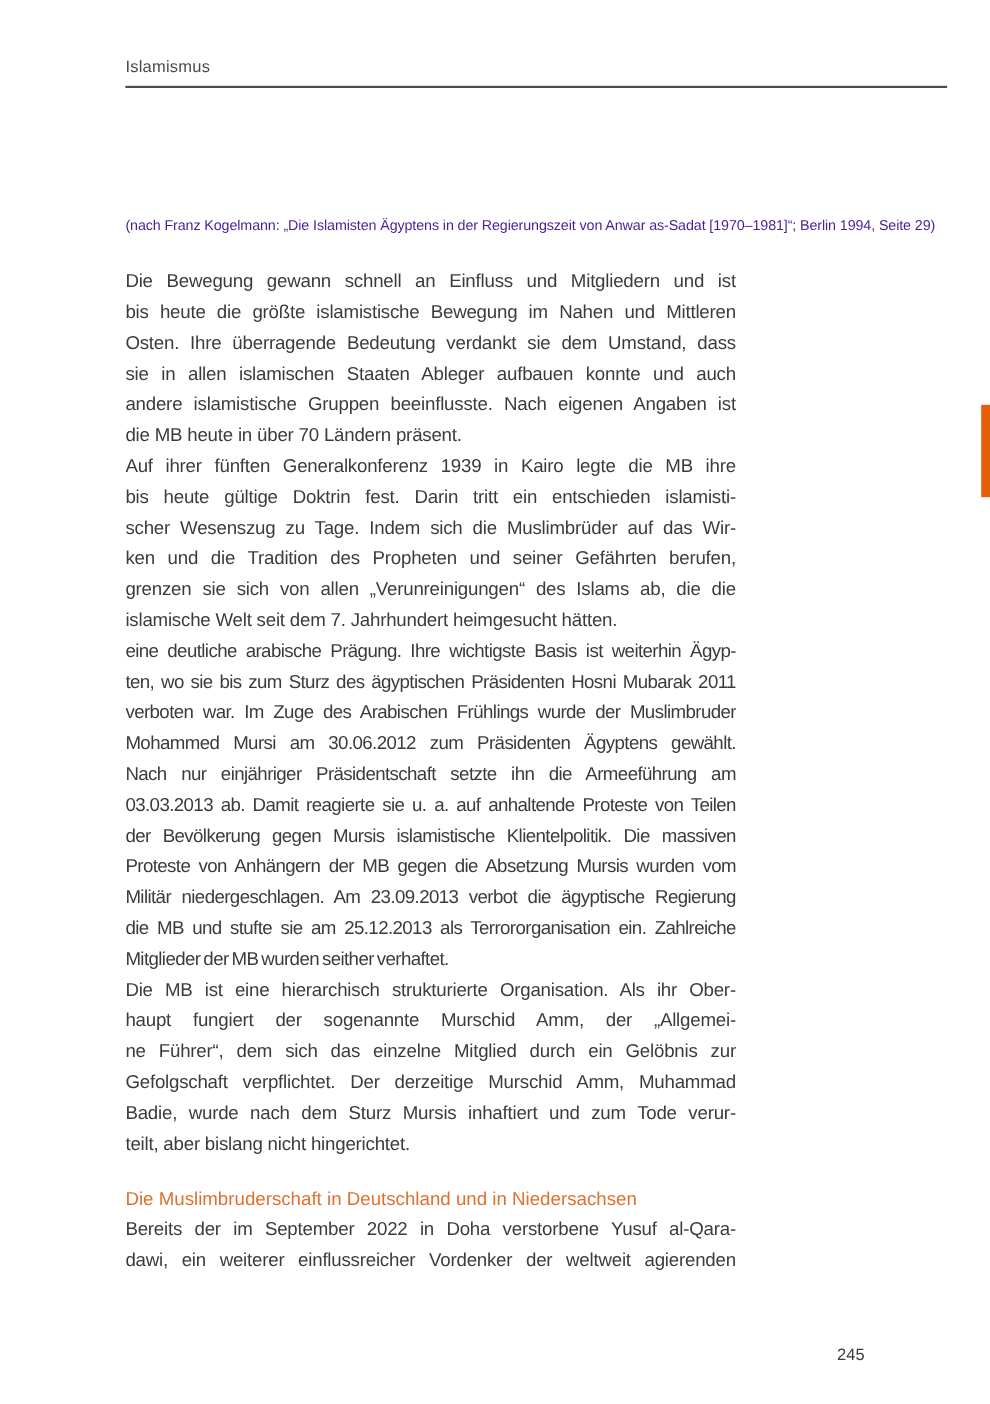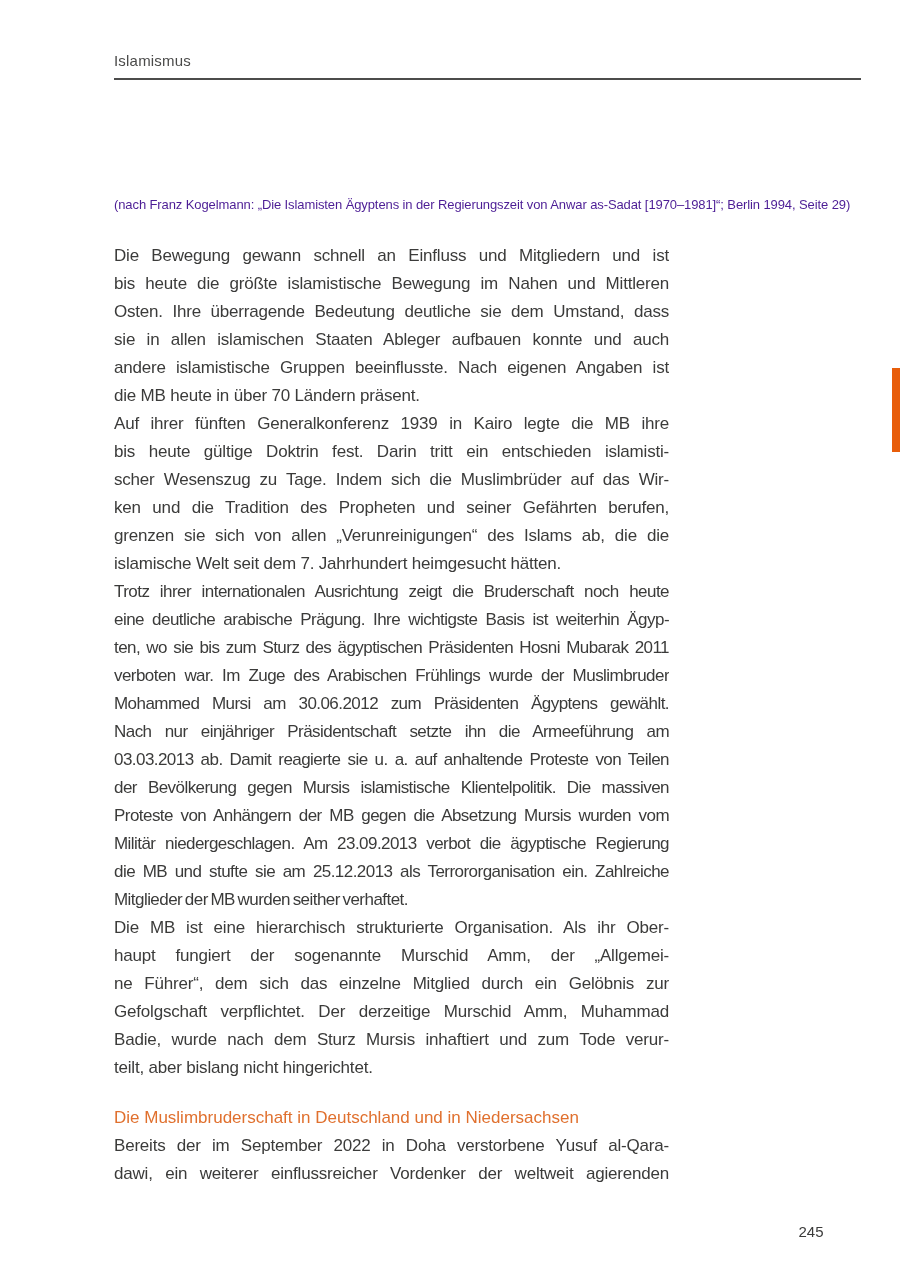--- a/index.html
+++ b/index.html
@@ -91,53 +91,52 @@
     top: 368px;
     width: 28px;
     height: 84px;
     background: #e85d0a;
   }
   .pagenum {
     position: absolute;
     left: 737px;
     top: 1223px;
     width: 100px;
-    text-align: center;
+    text-align: left;
     font-size: 15px;
     color: #3b3b3a;
   }
 </style>
 </head>
 <body>
 
 <div class="page">
 
   <div class="running-head">Islamismus</div>
   <div class="head-rule"></div>
 
 
   <div class="citation">(nach Franz Kogelmann: „Die Islamisten Ägyptens in der Regierungszeit von Anwar as-Sadat [1970–1981]“; Berlin 1994, Seite 29)</div>
 
   <div class="bodycol">
 
     <div class="bline">Die Bewegung gewann schnell an Einfluss und Mitgliedern und ist</div>
     <div class="bline">bis heute die größte islamistische Bewegung im Nahen und Mittleren</div>
-    <div class="bline">Osten. Ihre überragende Bedeutung deutliche sie dem Umstand, dass</div>
+    <div class="bline">Osten. Ihre überragende Bedeutung verdankt sie dem Umstand, dass</div>
     <div class="bline">sie in allen islamischen Staaten Ableger aufbauen konnte und auch</div>
     <div class="bline">andere islamistische Gruppen beeinflusste. Nach eigenen Angaben ist</div>
     <div class="bline pend">die MB heute in über 70 Ländern präsent.</div>
 
     <div class="bline">Auf ihrer fünften Generalkonferenz 1939 in Kairo legte die MB ihre</div>
     <div class="bline">bis heute gültige Doktrin fest. Darin tritt ein entschieden islamisti-</div>
     <div class="bline">scher Wesenszug zu Tage. Indem sich die Muslimbrüder auf das Wir-</div>
     <div class="bline">ken und die Tradition des Propheten und seiner Gefährten berufen,</div>
     <div class="bline">grenzen sie sich von allen „Verunreinigungen“ des Islams ab, die die</div>
     <div class="bline pend">islamische Welt seit dem 7. Jahrhundert heimgesucht hätten.</div>
 
-    <div class="bline tight">Trotz ihrer internationalen Ausrichtung zeigt die Bruderschaft noch heute</div>
     <div class="bline tight">eine deutliche arabische Prägung. Ihre wichtigste Basis ist weiterhin Ägyp-</div>
     <div class="bline tight">ten, wo sie bis zum Sturz des ägyptischen Präsidenten Hosni Mubarak 2011</div>
     <div class="bline tight">verboten war. Im Zuge des Arabischen Frühlings wurde der Muslimbruder</div>
     <div class="bline tight">Mohammed Mursi am 30.06.2012 zum Präsidenten Ägyptens gewählt.</div>
     <div class="bline tight">Nach nur einjähriger Präsidentschaft setzte ihn die Armeeführung am</div>
     <div class="bline tight">03.03.2013 ab. Damit reagierte sie u. a. auf anhaltende Proteste von Teilen</div>
     <div class="bline tight">der Bevölkerung gegen Mursis islamistische Klientelpolitik. Die massiven</div>
     <div class="bline tight">Proteste von Anhängern der MB gegen die Absetzung Mursis wurden vom</div>
     <div class="bline tight">Militär niedergeschlagen. Am 23.09.2013 verbot die ägyptische Regierung</div>
     <div class="bline tight">die MB und stufte sie am 25.12.2013 als Terrororganisation ein. Zahlreiche</div>

